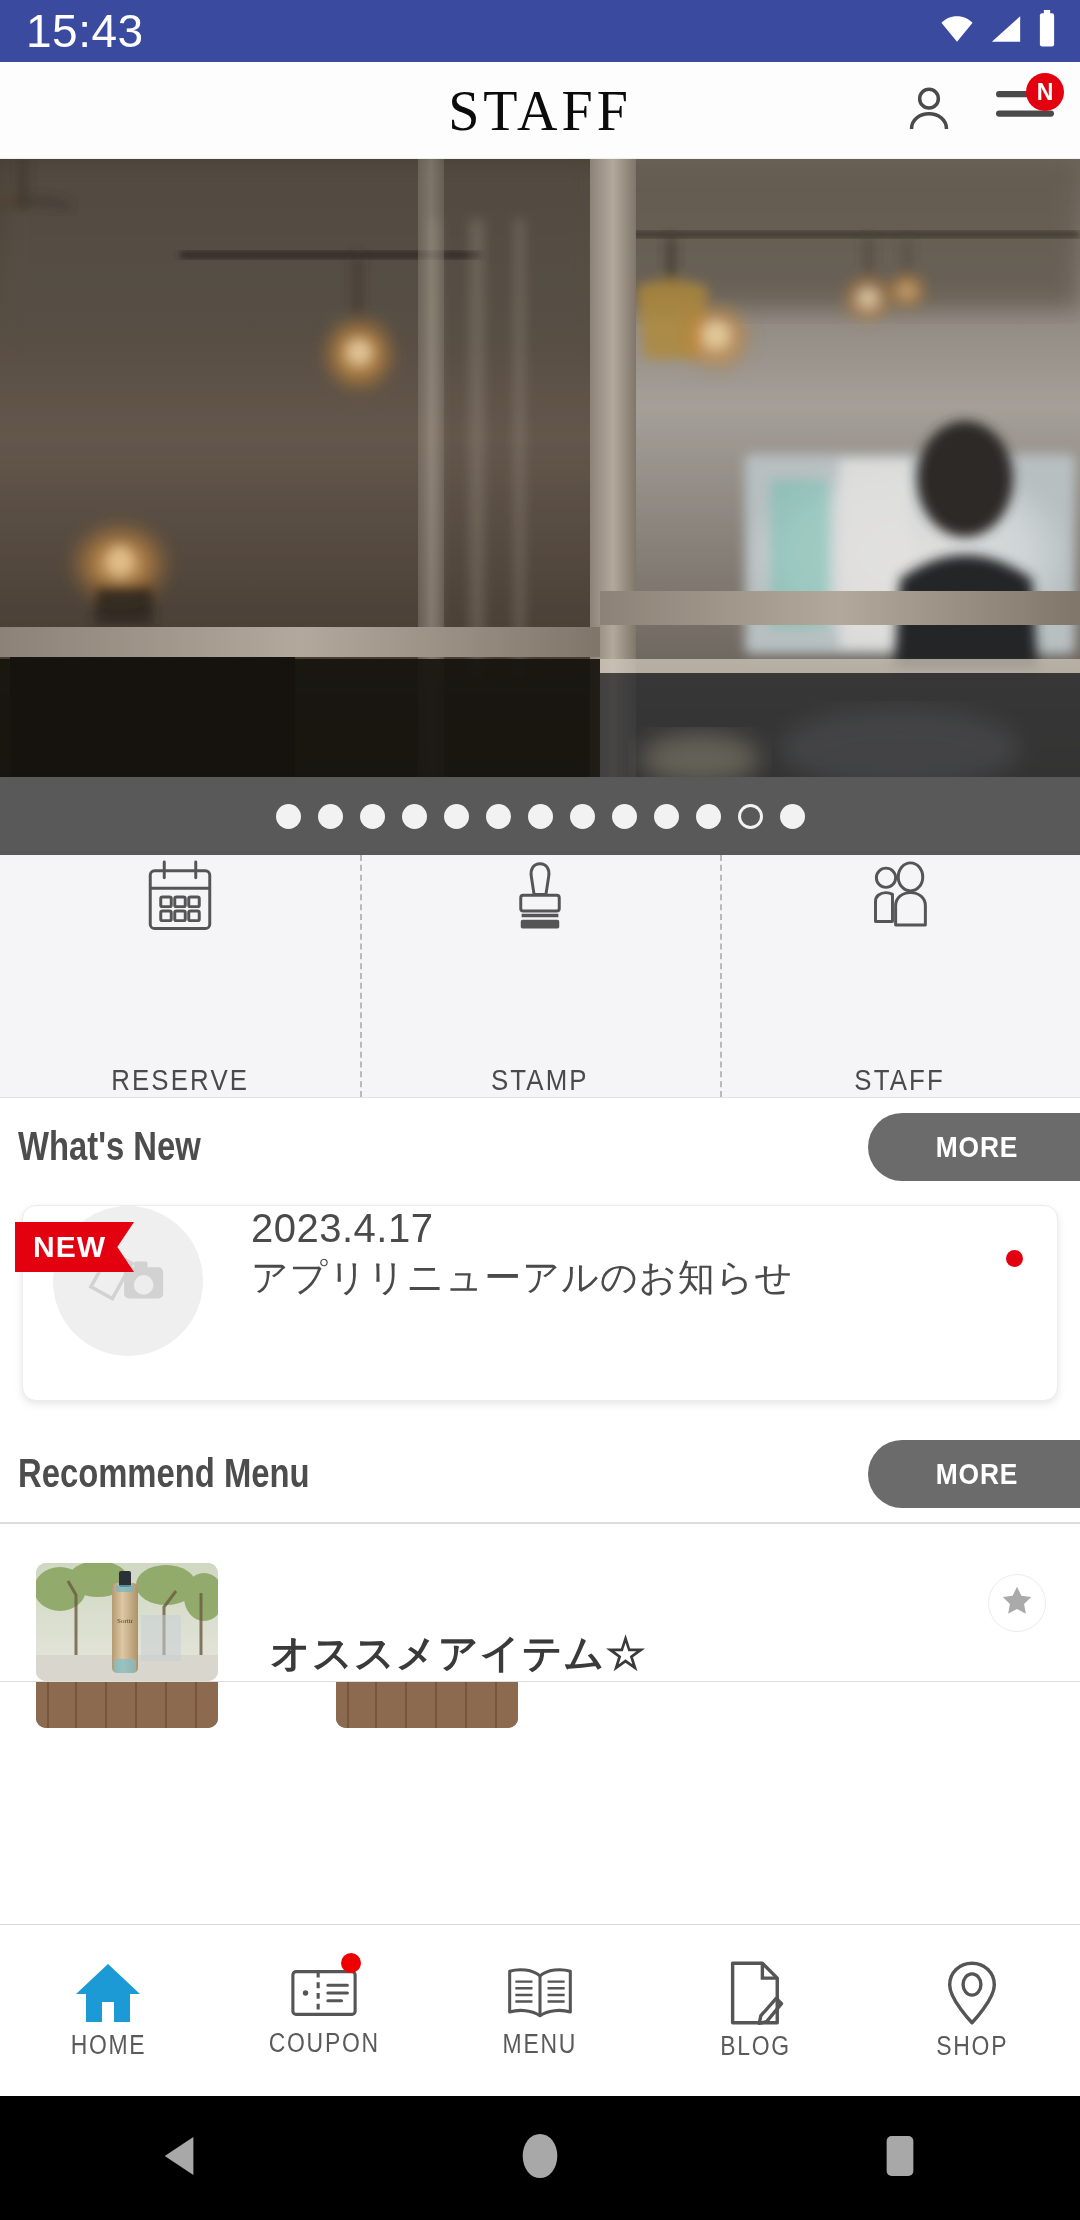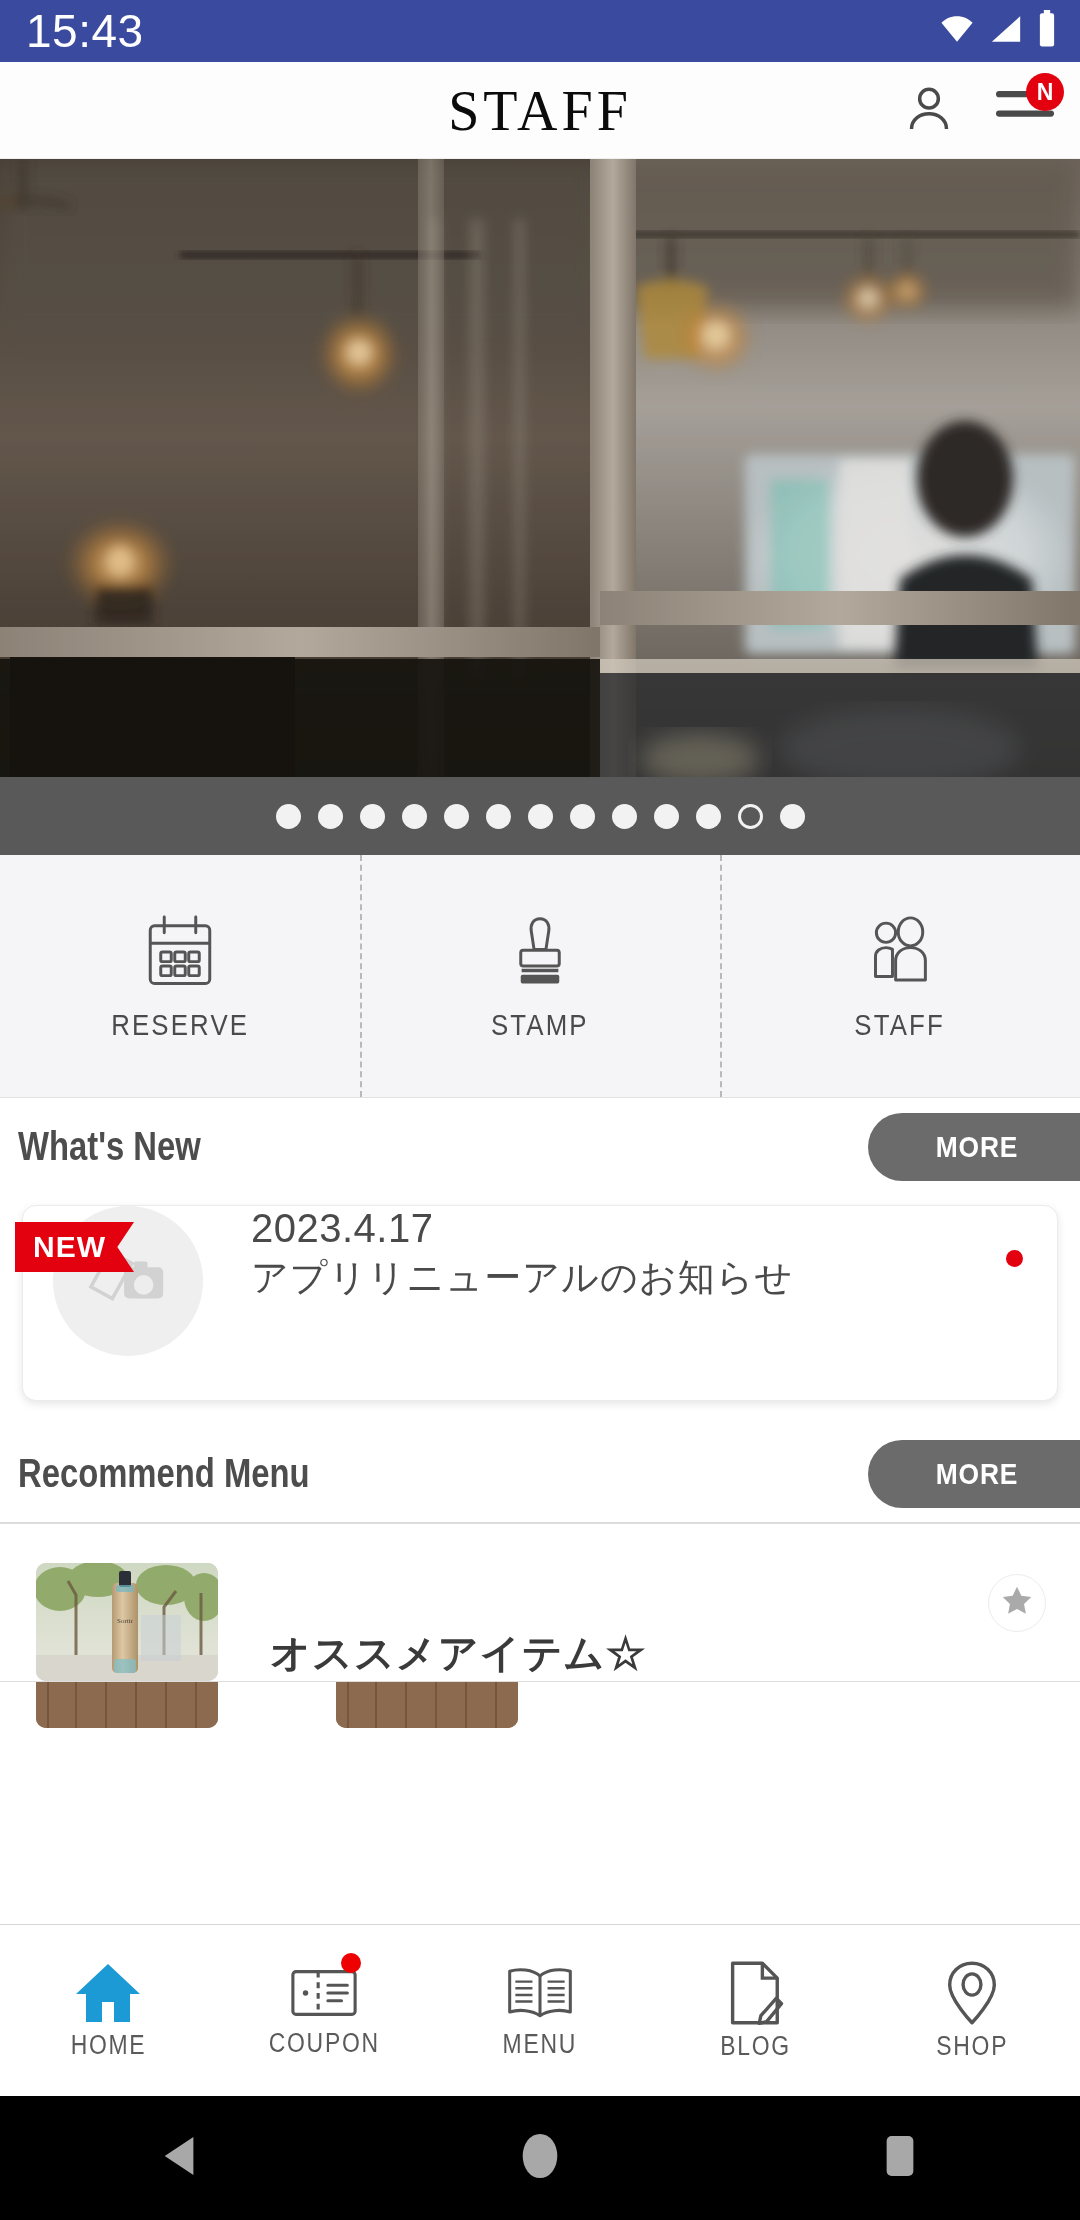--- a/index.html
+++ b/index.html
@@ -58,21 +58,21 @@
   .dot { width:25px; height:25px; border-radius:50%; background:#f2f2f2; }
   .dot.hollow { background:transparent; border:3px solid #f2f2f2; }
 
   
   .quick {
     height:243px; background:#f5f5f7; display:flex;
     border-bottom:1px solid #e2e2e4;
   }
   .quick-cell {
     flex:1; display:flex; flex-direction:column;
-    align-items:center; justify-content:center; gap:10px;
+    align-items:center; justify-content:space-between; gap:10px;
     position:relative;
   }
   .quick-cell + .quick-cell::before {
     content:""; position:absolute; left:0; top:0; bottom:0;
     border-left:2px dashed #b9b9bd;
   }
   .quick-label {
     font-size:30px; letter-spacing:2.5px; color:#4a4a4a;
     font-family:"Liberation Sans", sans-serif;
     transform:scaleX(.86); transform-origin:center;

